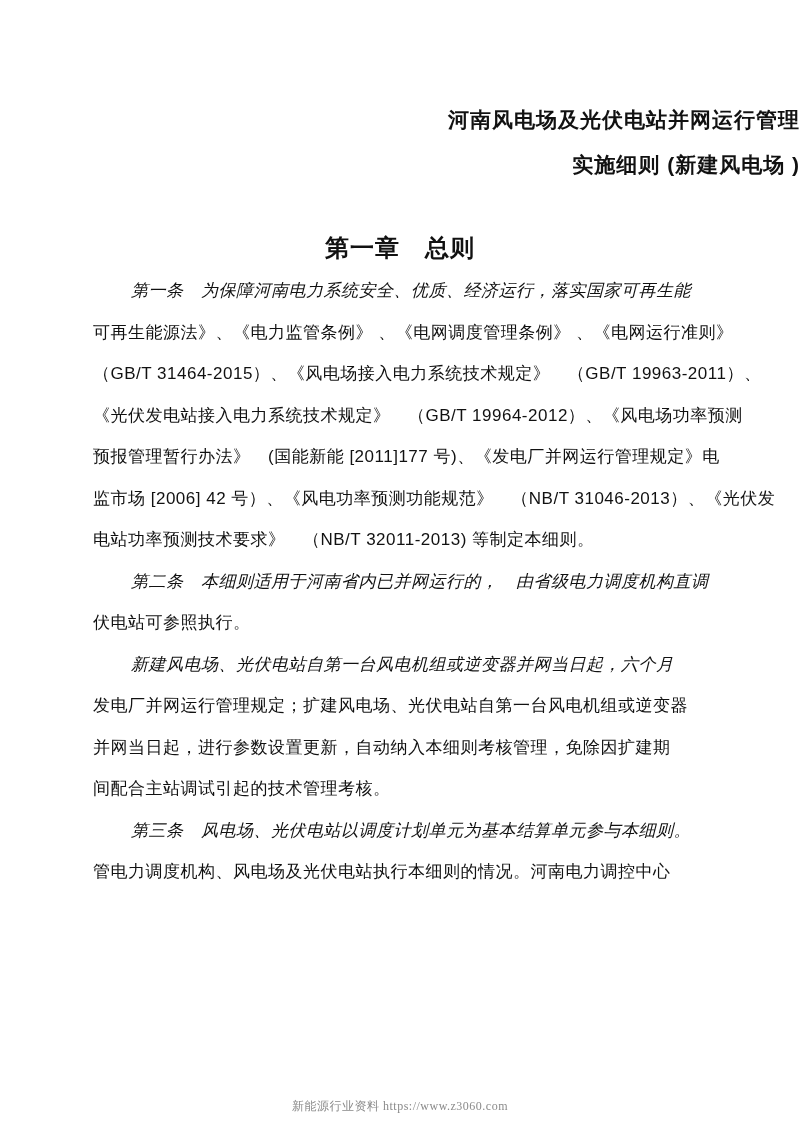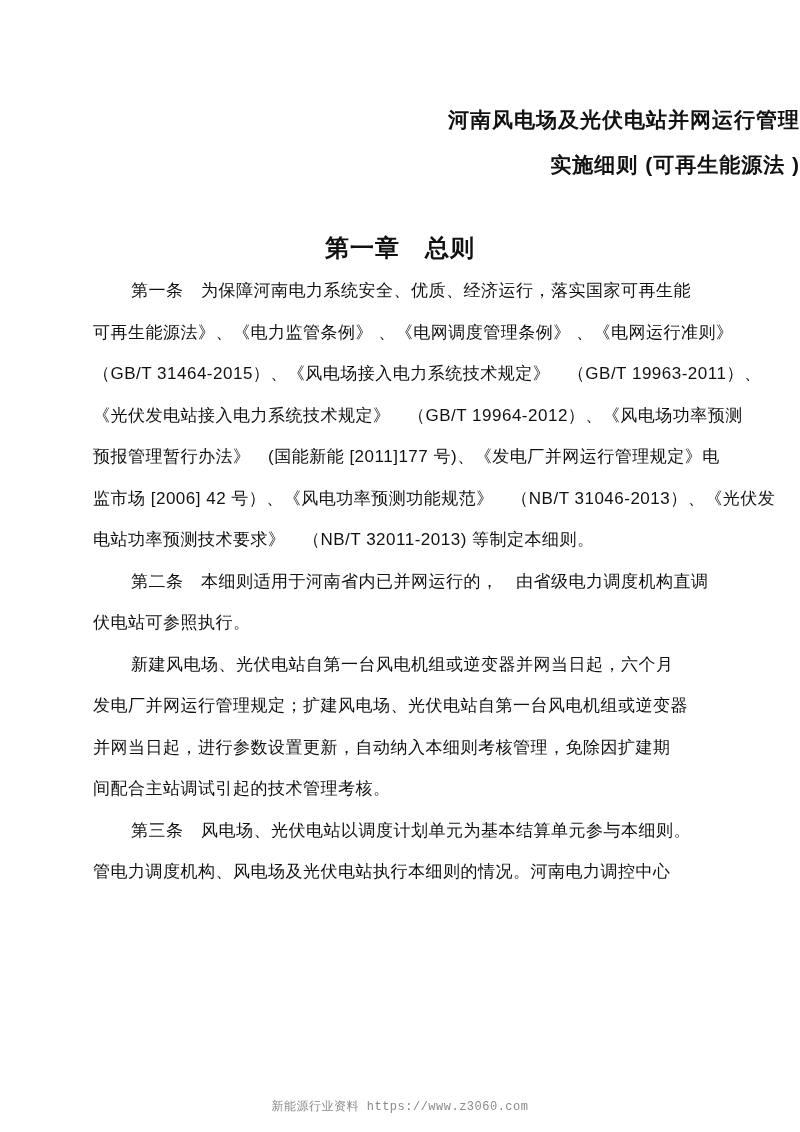--- a/index.html
+++ b/index.html
@@ -48,42 +48,43 @@
     font-weight: 500;
   }
   .line {
     height: 41.5px;
     line-height: 41.5px;
     white-space: pre;
     letter-spacing: 0.5px;
   }
   .indent {
     text-indent: 38px;
+    font-style: italic;
   }
   .footer {
     position: absolute;
     top: 1098px;
     left: 0;
     right: 0;
     text-align: center;
     font-size: 12px;
     color: #8a8a8a;
-    font-family: Liberation Mono, monospace;
+    font-family: Liberation Serif, serif;
     letter-spacing: 0.5px;
     white-space: pre;
   }
 </style>
 </head>
 <body>
 
 <div id="page">
 
   <div id="title-line-1" class="title-line">河南风电场及光伏电站并网运行管理</div>
 
-  <div id="title-line-2" class="title-line">实施细则 (可再生能源法 )</div>
+  <div id="title-line-2" class="title-line">实施细则 (新建风电场 )</div>
 
   <div class="chapter-heading">第一章　总则</div>
 
   <div class="body-block">
     <div class="line indent">第一条　为保障河南电力系统安全、优质、经济运行，落实国家可再生能</div>
     <div class="line">可再生能源法》、《电力监管条例》 、《电网调度管理条例》 、《电网运行准则》</div>
     <div class="line">（GB/T 31464-2015）、《风电场接入电力系统技术规定》　（GB/T 19963-2011）、</div>
     <div class="line">《光伏发电站接入电力系统技术规定》　（GB/T 19964-2012）、《风电场功率预测</div>
     <div class="line">预报管理暂行办法》　(国能新能 [2011]177 号)、《发电厂并网运行管理规定》电</div>
     <div class="line">监市场 [2006] 42 号）、《风电功率预测功能规范》　（NB/T 31046-2013）、《光伏发</div>

